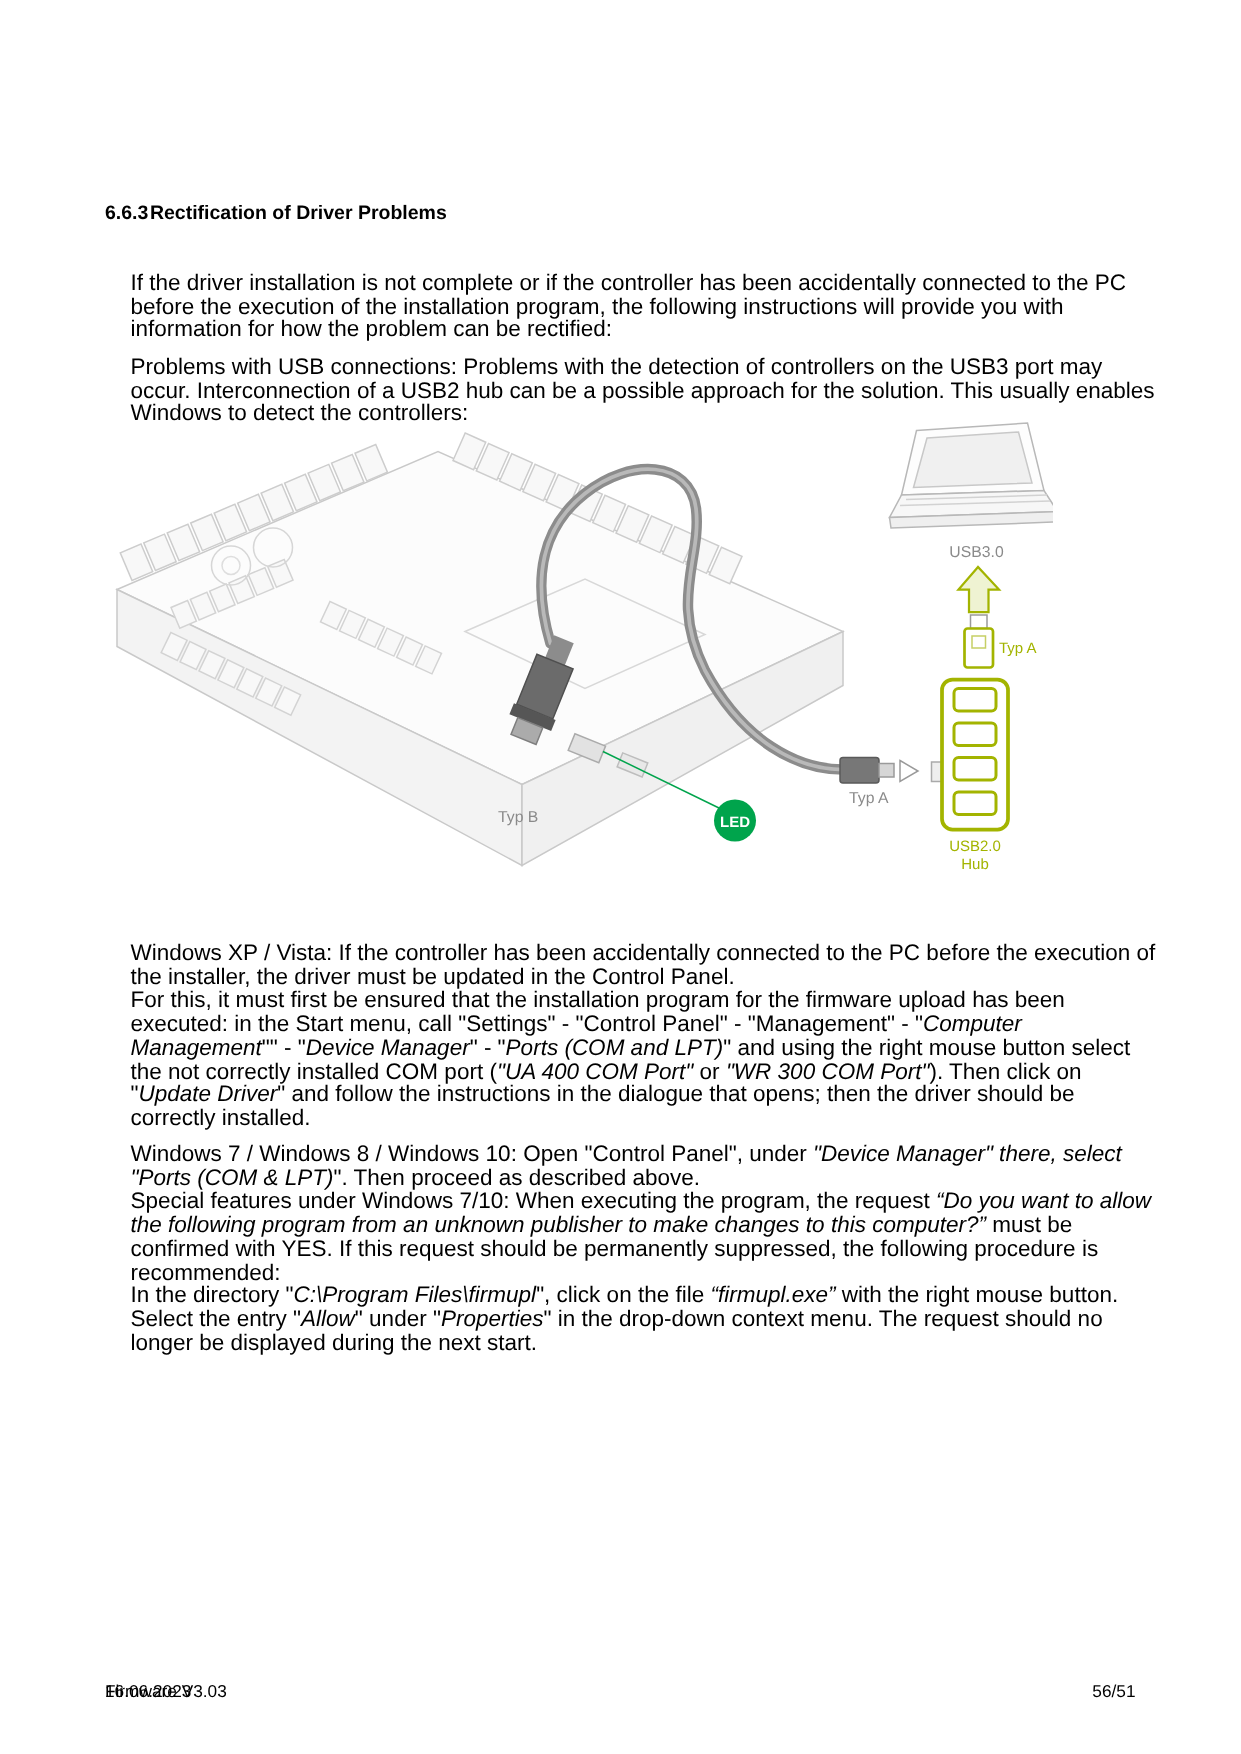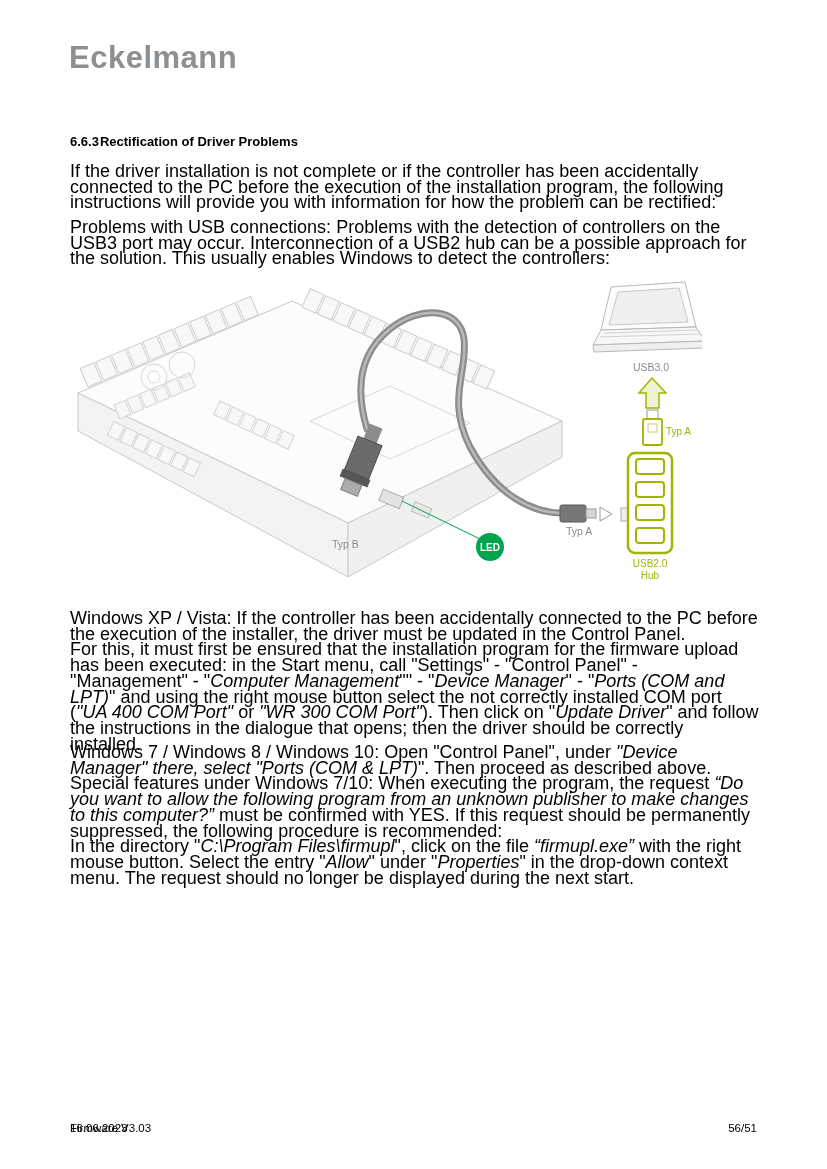--- a/index.html
+++ b/index.html
@@ -3,41 +3,40 @@
 <meta charset="utf-8">
 <style>
   *{box-sizing:border-box}
   html,body{margin:0;padding:0;background:#ffffff}
   .page{position:relative;width:827px;height:1169px;background:#ffffff;
         font-family:"Liberation Sans",sans-serif;color:#000;overflow:hidden}
   .logo{position:absolute;left:69px;top:40px;font-size:31px;font-weight:700;
         color:#8D9093;letter-spacing:.5px}
   .heading{position:absolute;left:70px;top:134px;margin:0;font-size:13px;
         font-weight:700;display:flex;gap:1px}
-  .para{position:absolute;left:70px;width:689px;margin:0;font-size:18px;
+  .para{position:absolute;left:70px;width:689px;margin:17px;font-size:15px;
         line-height:15.7px}
   .para .b{font-weight:400}
   .para .i{font-style:italic}
   #p-intro{top:164px}
   #p-usb{top:220px}
   #p-xp{top:611px}
   #p-win{top:745px}
   .figure{position:absolute;left:70px;top:281px;width:632px;height:320px;margin:0}
   .figure svg text{font-family:"Liberation Sans",sans-serif}
   .footer{position:absolute;left:70px;right:70px;top:1122px;height:16px;font-size:11.5px}
   .footer .f-left{position:absolute;left:0;top:0}
   .footer .f-center{position:absolute;left:0;right:0;top:0;}
   .footer .f-right{position:absolute;right:0;top:0}
 </style>
 </head>
 <body>
 
 <div class="page">
 
-  <div class="logo">Eckelmann</div>
 
   <h1 class="heading">
     <span>6.6.3</span>
     <span>Rectification of Driver Problems</span>
   </h1>
 
   <p class="para" id="p-intro"><span>If the driver installation is not complete or if the controller has been accidentally connected to the PC before the execution of the installation program, the following instructions will provide you with information for how the problem can be rectified:</span></p>
   <p class="para" id="p-usb"><span class="b">Problems with USB connections:</span><span> Problems with the detection of controllers on the USB3 port may occur. Interconnection of a USB2 hub can be a possible approach for the solution. This usually enables Windows to detect the controllers:</span></p>
 
   <figure class="figure">

